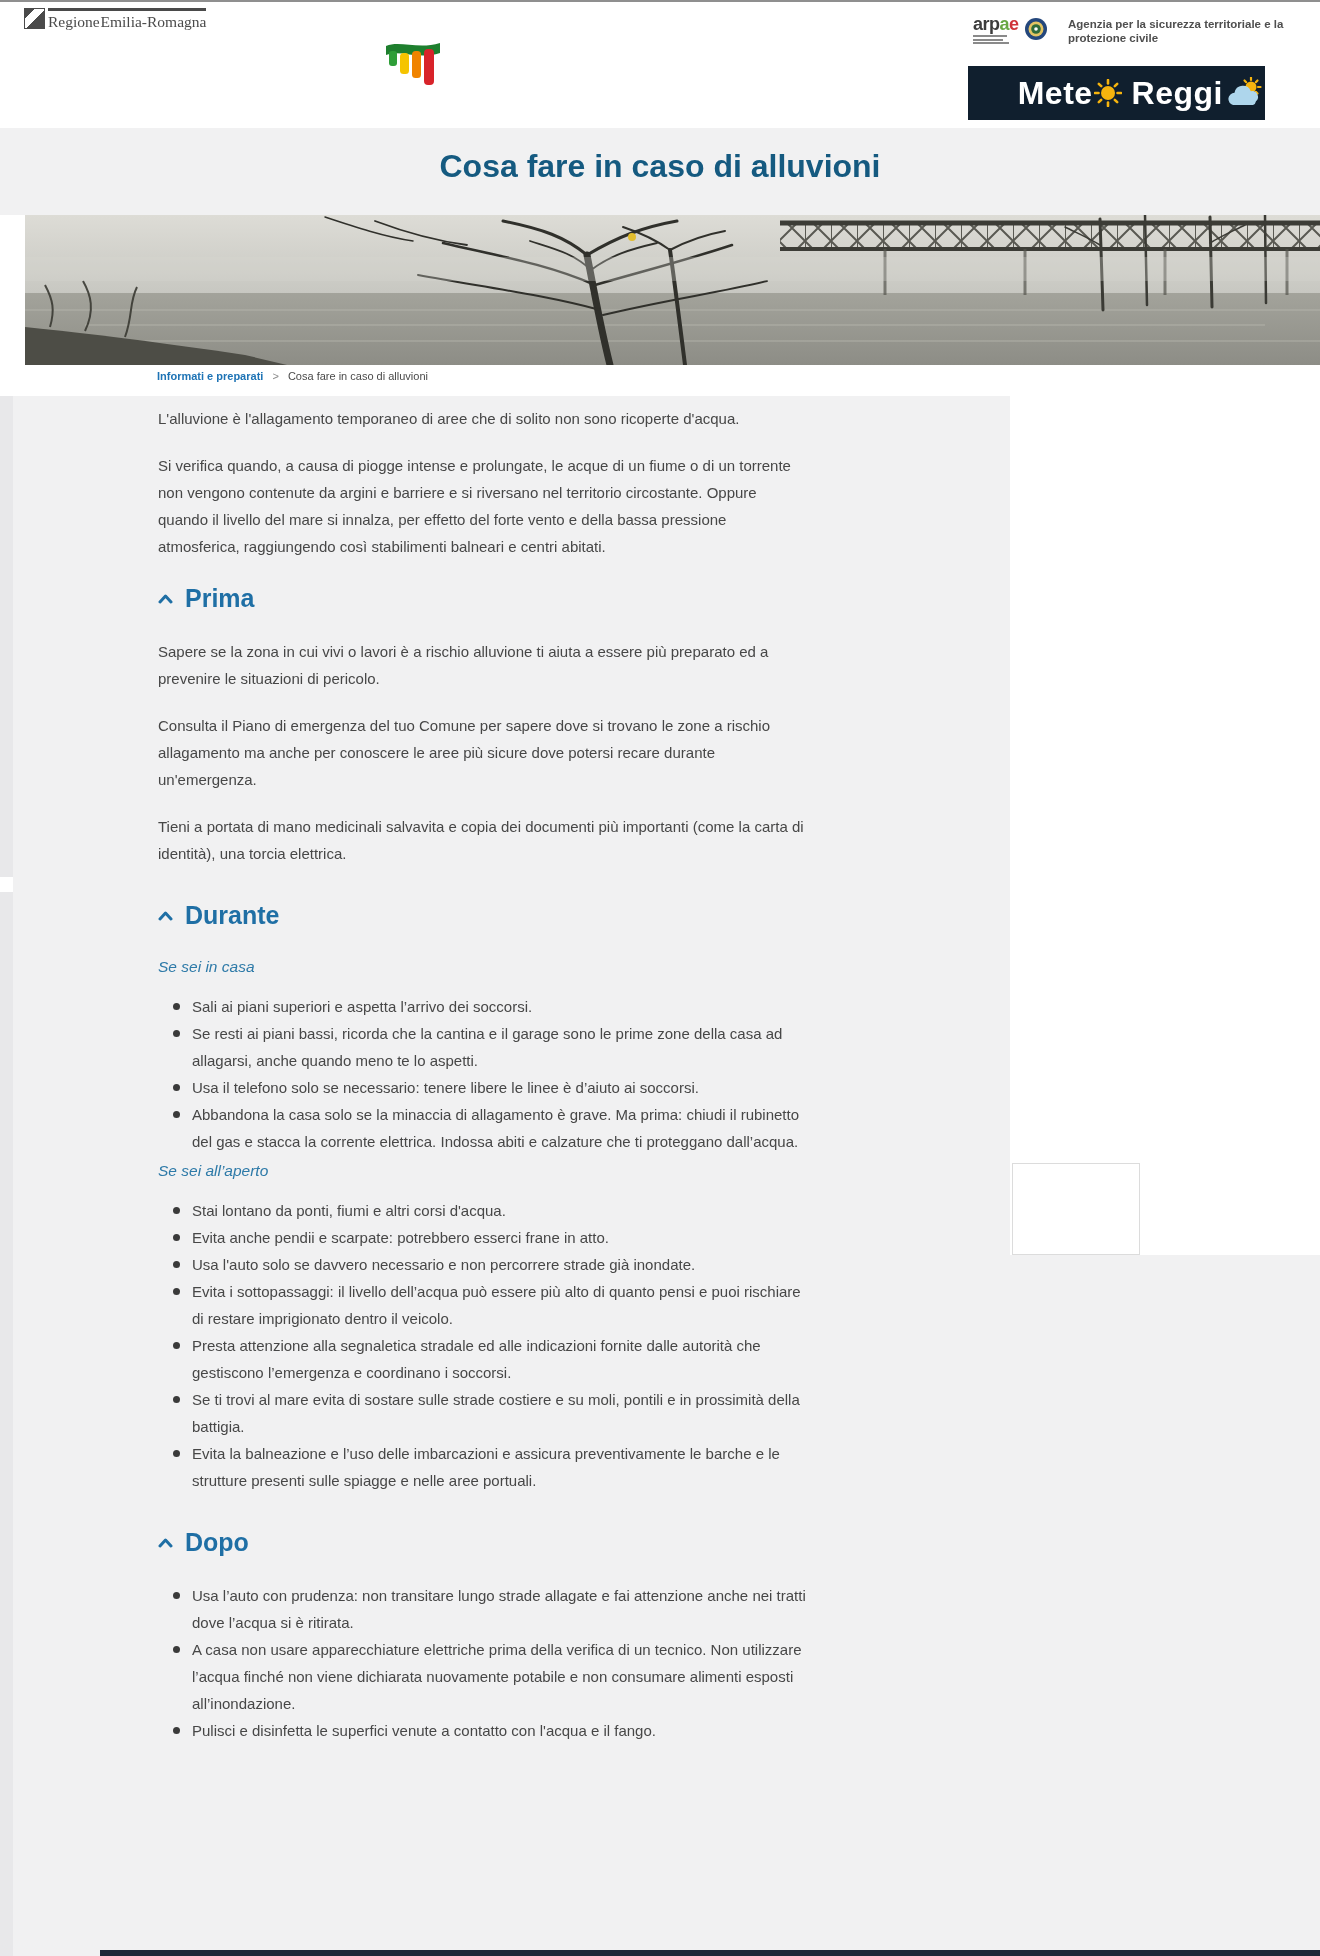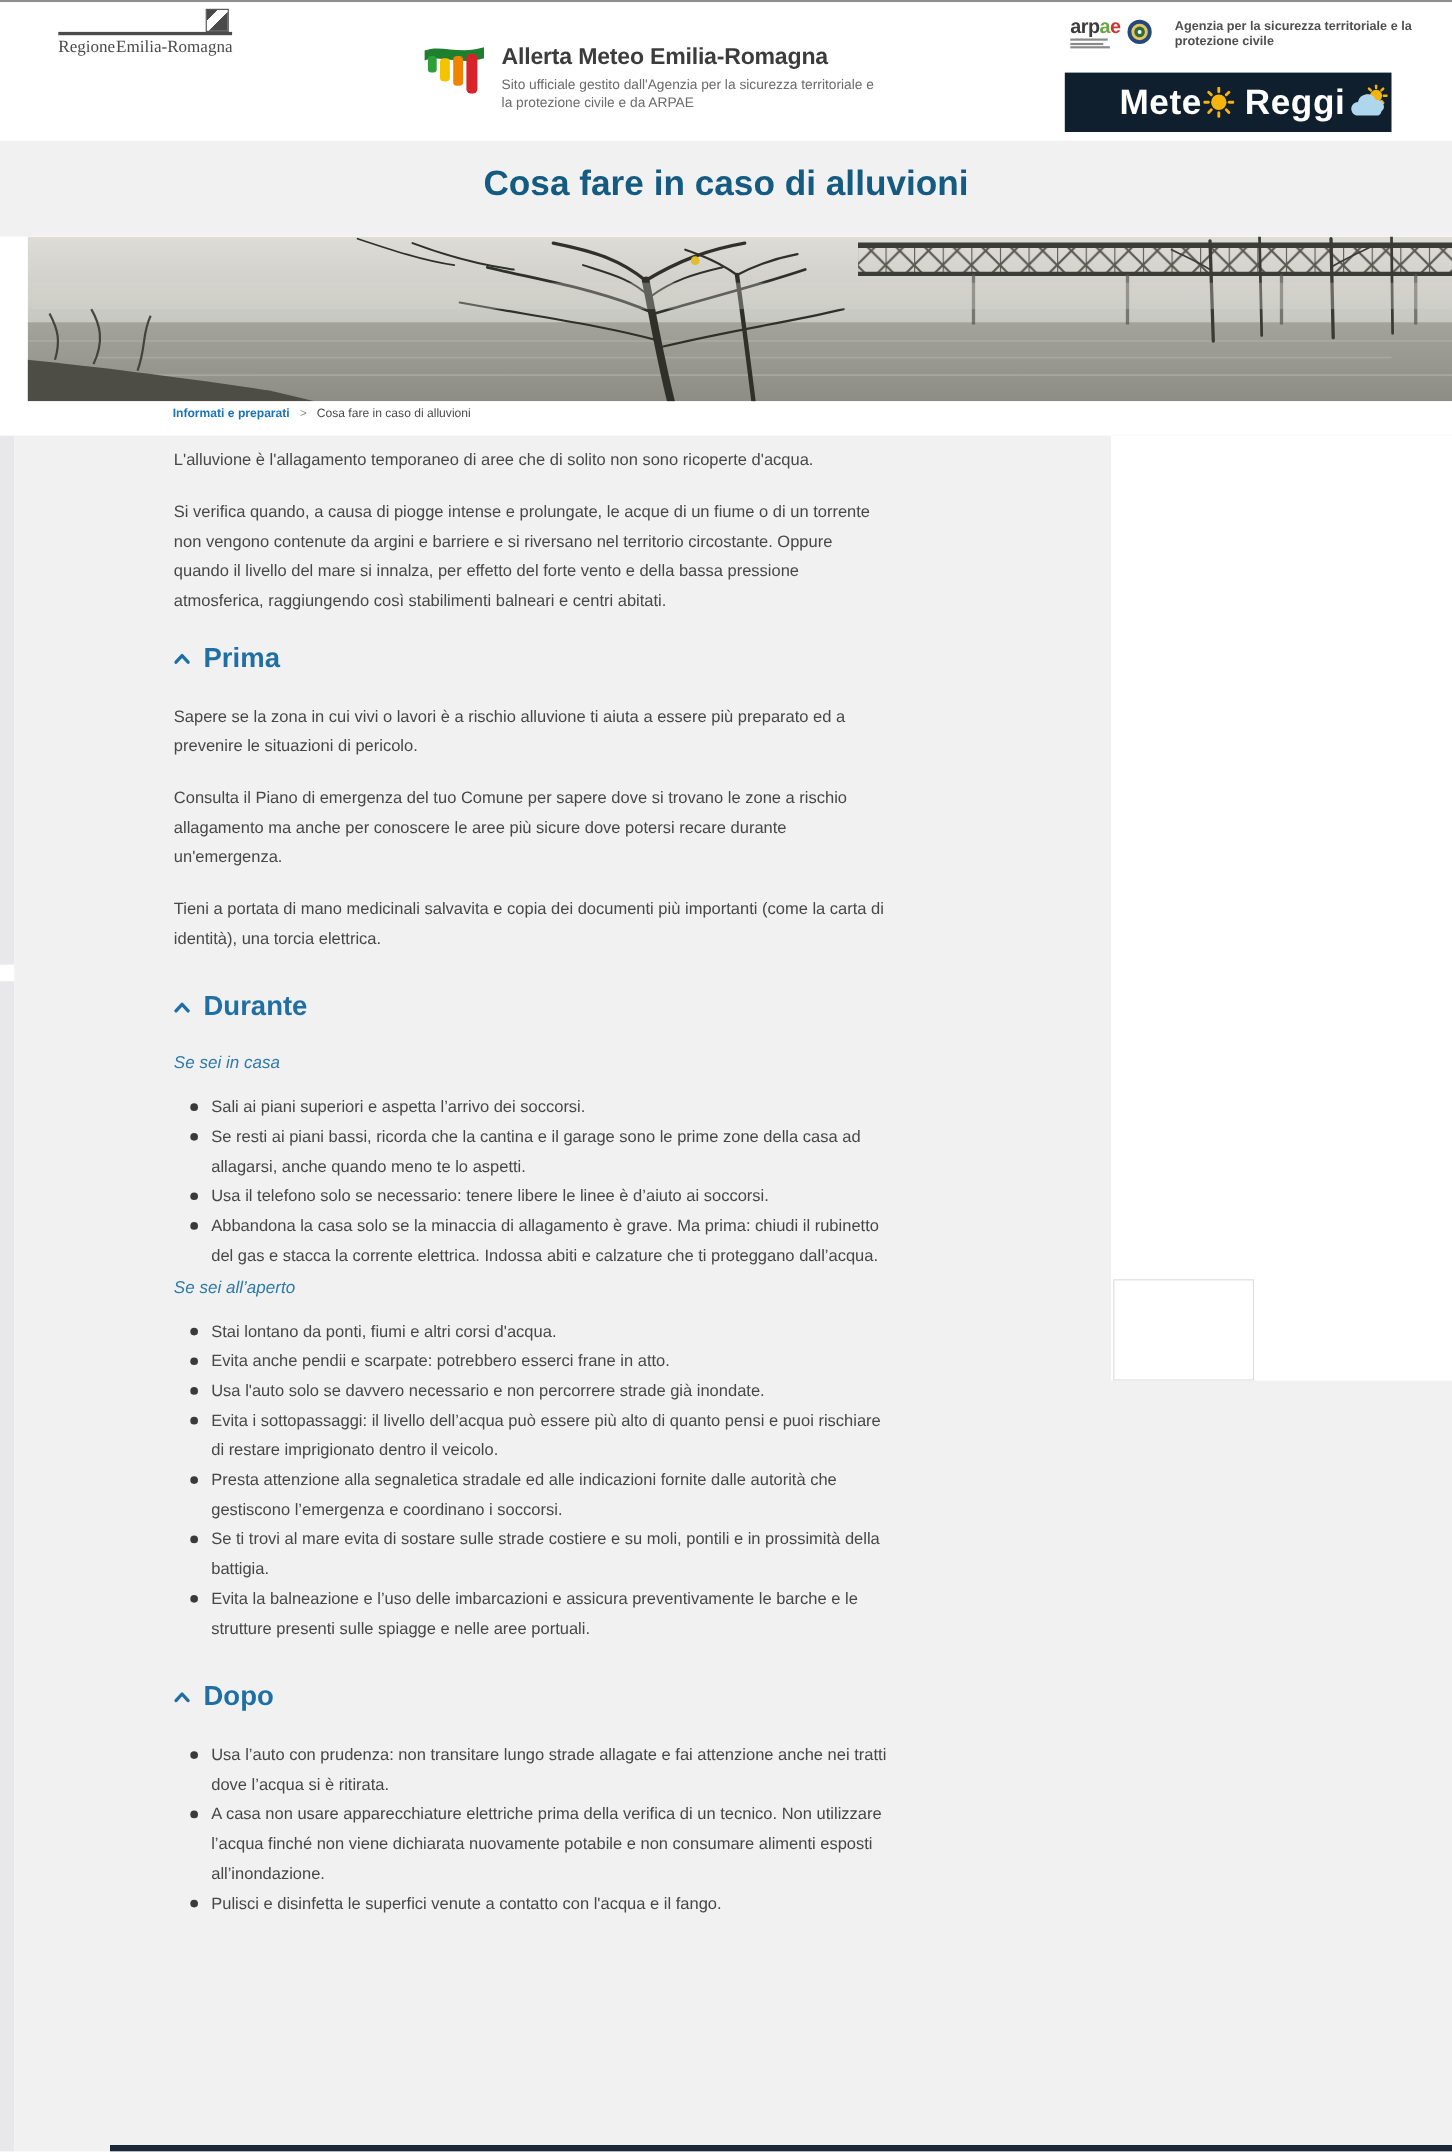--- a/index.html
+++ b/index.html
@@ -6,21 +6,21 @@
   html,body { margin:0; padding:0; background:#fff; }
   body { width:1320px; height:1956px; position:relative; overflow:hidden;
          font-family:"Liberation Sans", sans-serif; }
   #root { position:absolute; inset:0; width:1320px; height:1956px; background:#fff; }
 
   .topline { position:absolute; left:0; top:0; width:1320px; height:2px; background:#8f8f8f; }
 
   
   .header { position:absolute; left:0; top:2px; width:1320px; height:126px; background:#fff; }
 
-  .rer-logo { position:absolute; left:53px; top:6px; display:flex; align-items:flex-end; cursor:pointer;flex-direction:column; }
+  .rer-logo { position:absolute; left:24px; top:6px; display:flex; align-items:flex-start; cursor:pointer; }
   .rer-glyph { width:21px; height:21px; border:1.5px solid #4a4a4a; margin-right:3px;
                background:linear-gradient(135deg,#4a4a4a 0 26%,#ffffff 26% 55%,#4a4a4a 55% 100%); }
   .rer-textcol { display:flex; flex-direction:column; }
   .rer-bar { height:3px; background:#4a4a4a; width:100%; margin-bottom:2px; }
   .rer-text { font-family:"Liberation Serif", serif; font-size:15.5px; color:#4a4a4a; word-spacing:-3px; letter-spacing:0; }
 
   .sitelogo { position:absolute; left:384px; top:36px; display:flex; align-items:flex-start; cursor:pointer; }
   .sitelogo svg { display:block; }
   .site-titles { margin-left:14px; padding-top:2px; }
   .site-title { font-size:21px; font-weight:bold; color:#3c3c3c; letter-spacing:-0.2px; }
@@ -99,27 +99,20 @@
     </div>
 
     <div class="sitelogo">
       <svg width="58" height="52" viewBox="0 0 58 52">
         <path d="M2,8 C16,2 34,12 56,5 L56,15 C34,22 16,11 2,17 Z" fill="#1e7f2e"></path>
         <rect x="5" y="13" width="8" height="15" rx="3" fill="#2e9e38"></rect>
         <rect x="16" y="15" width="9" height="21" rx="3.5" fill="#f5c400"></rect>
         <rect x="28" y="13" width="9" height="27" rx="3.5" fill="#f08300"></rect>
         <rect x="40" y="11" width="10" height="36" rx="4" fill="#d8232a"></rect>
       </svg>
-      <div class="site-titles">
-        <div class="site-title">Allerta Meteo Emilia-Romagna</div>
-        <div class="site-sub">
-          <span>Sito ufficiale gestito dall'Agenzia per la sicurezza territoriale e</span><br>
-          <span>la protezione civile e da ARPAE</span>
-        </div>
-      </div>
     </div>
 
     <div class="arpae">
       <div class="arpae-word">
         <span class="c1">arp</span><span class="c2">a</span><span class="c3">e</span>
       </div>
       <div class="arpae-lines">
         <div class="al1"></div>
           <div class="al2"></div>
           <div class="al3"></div>

